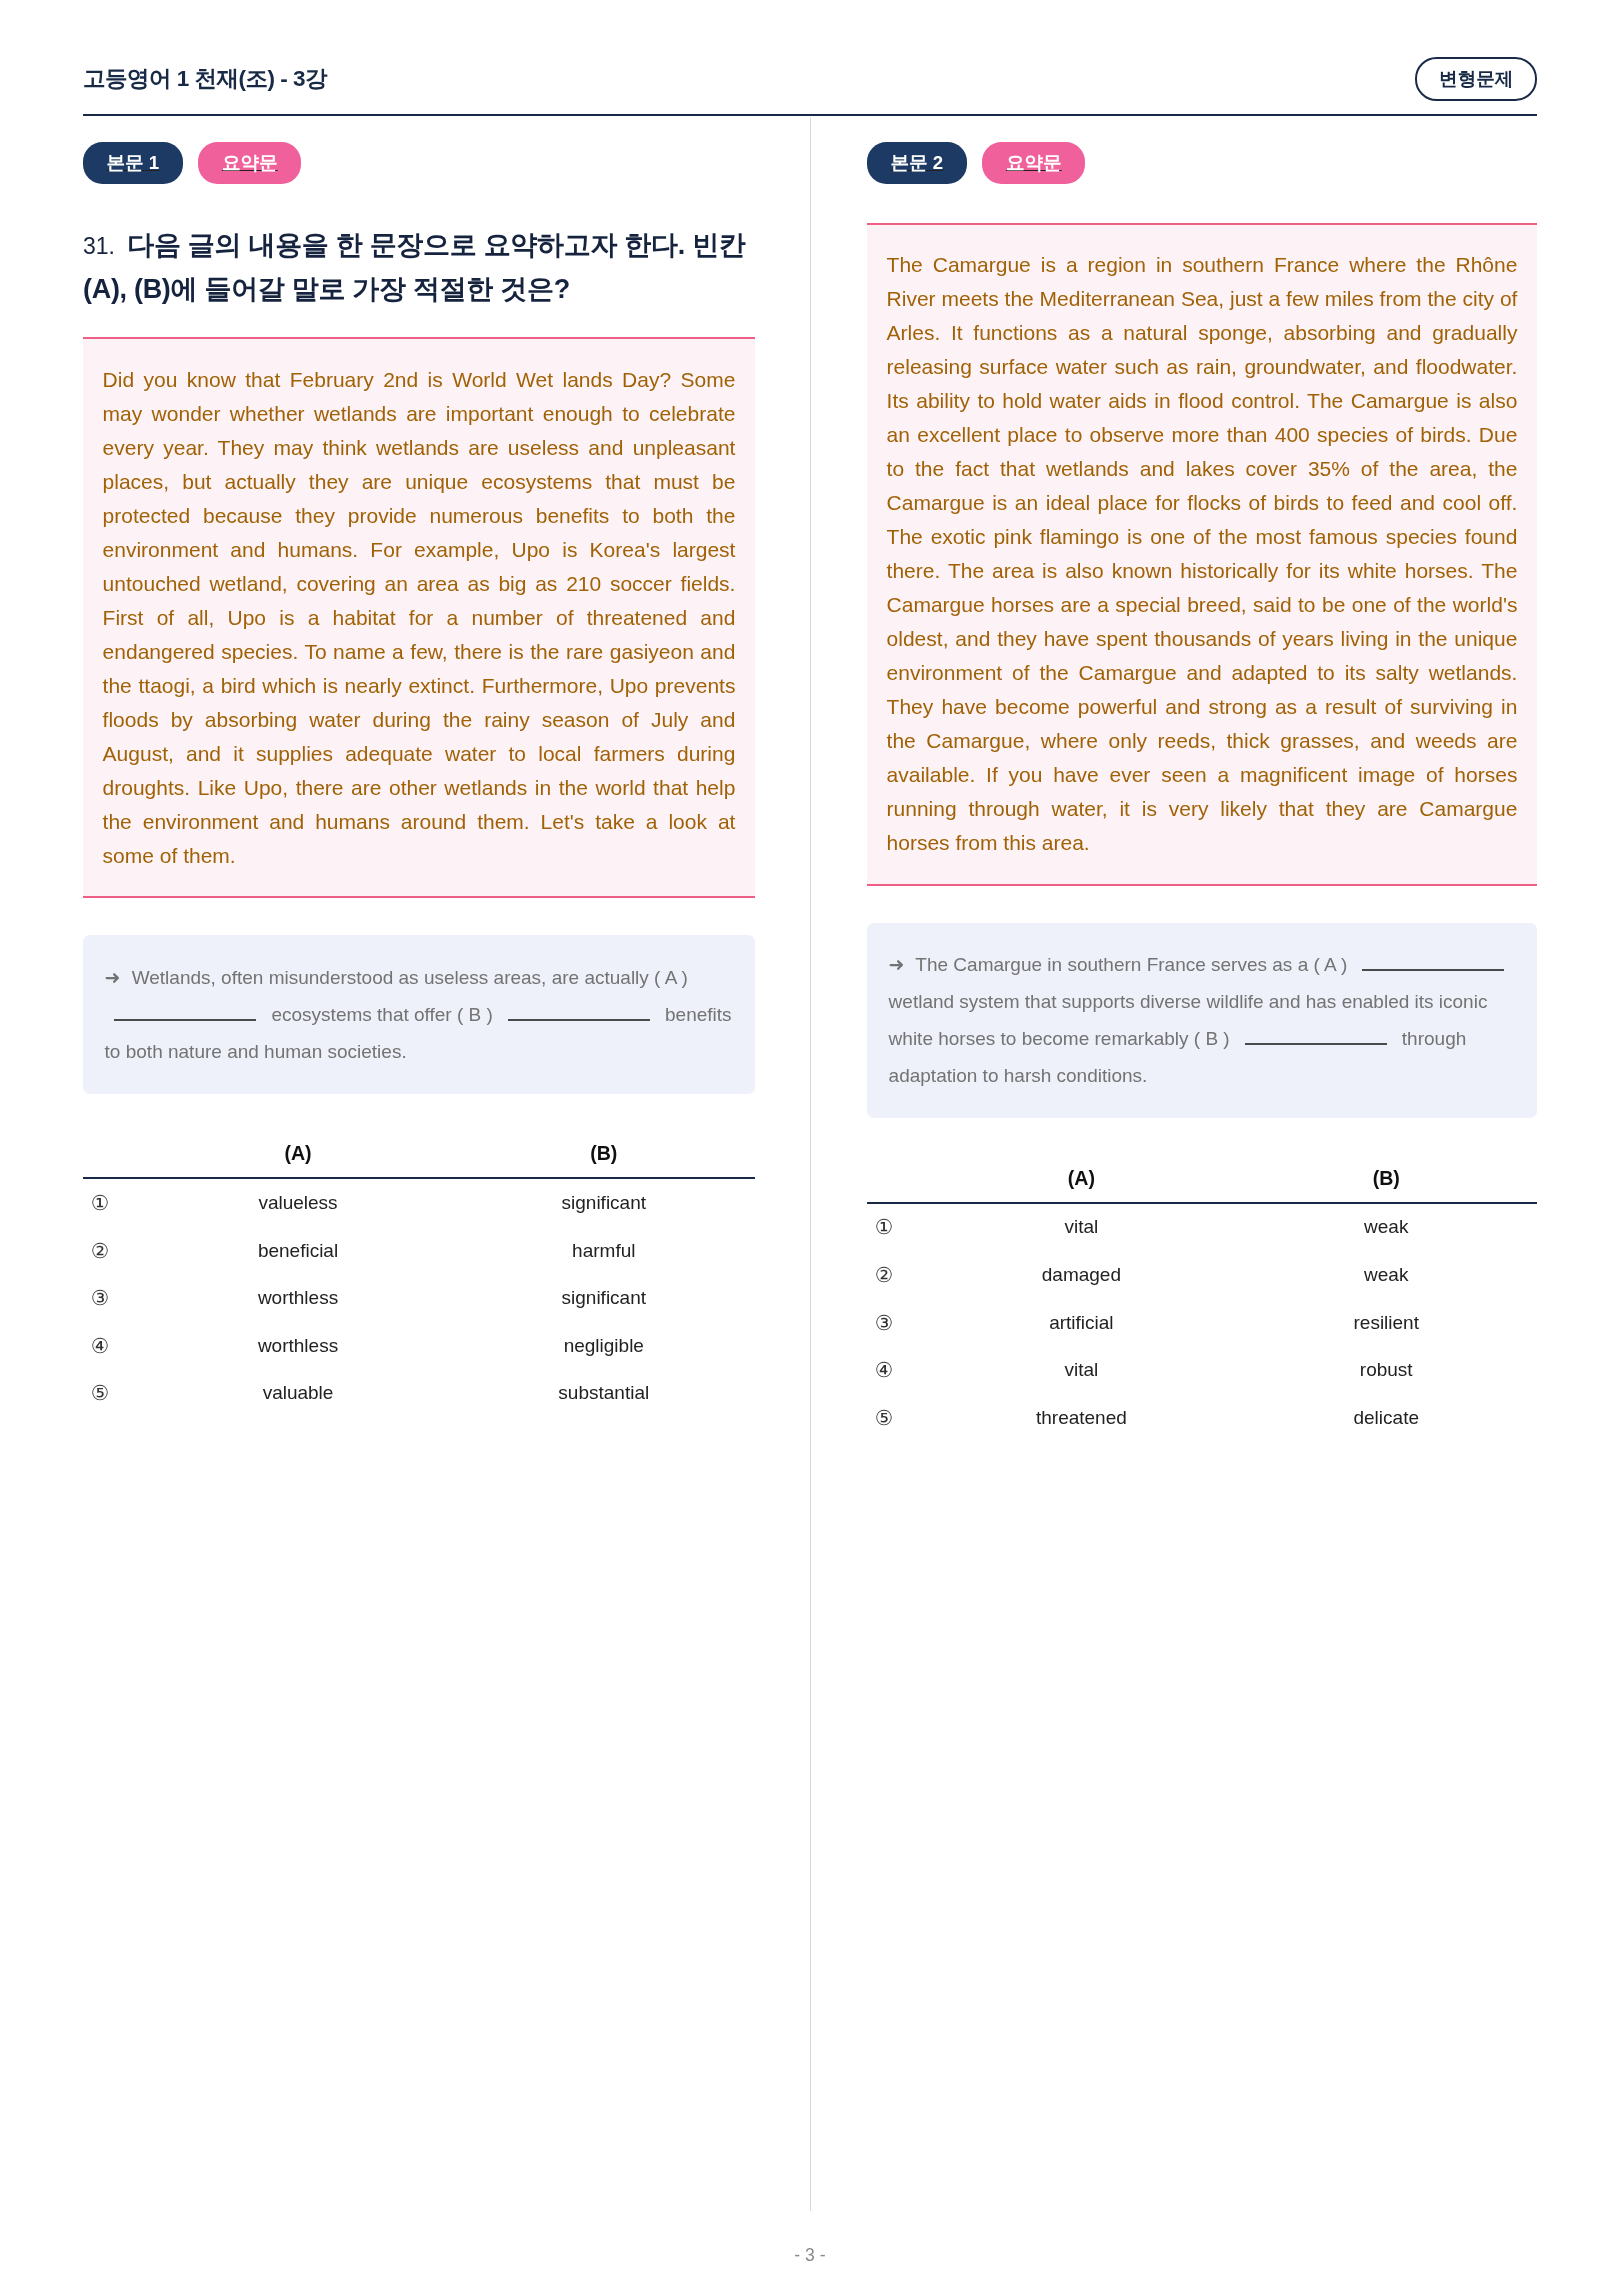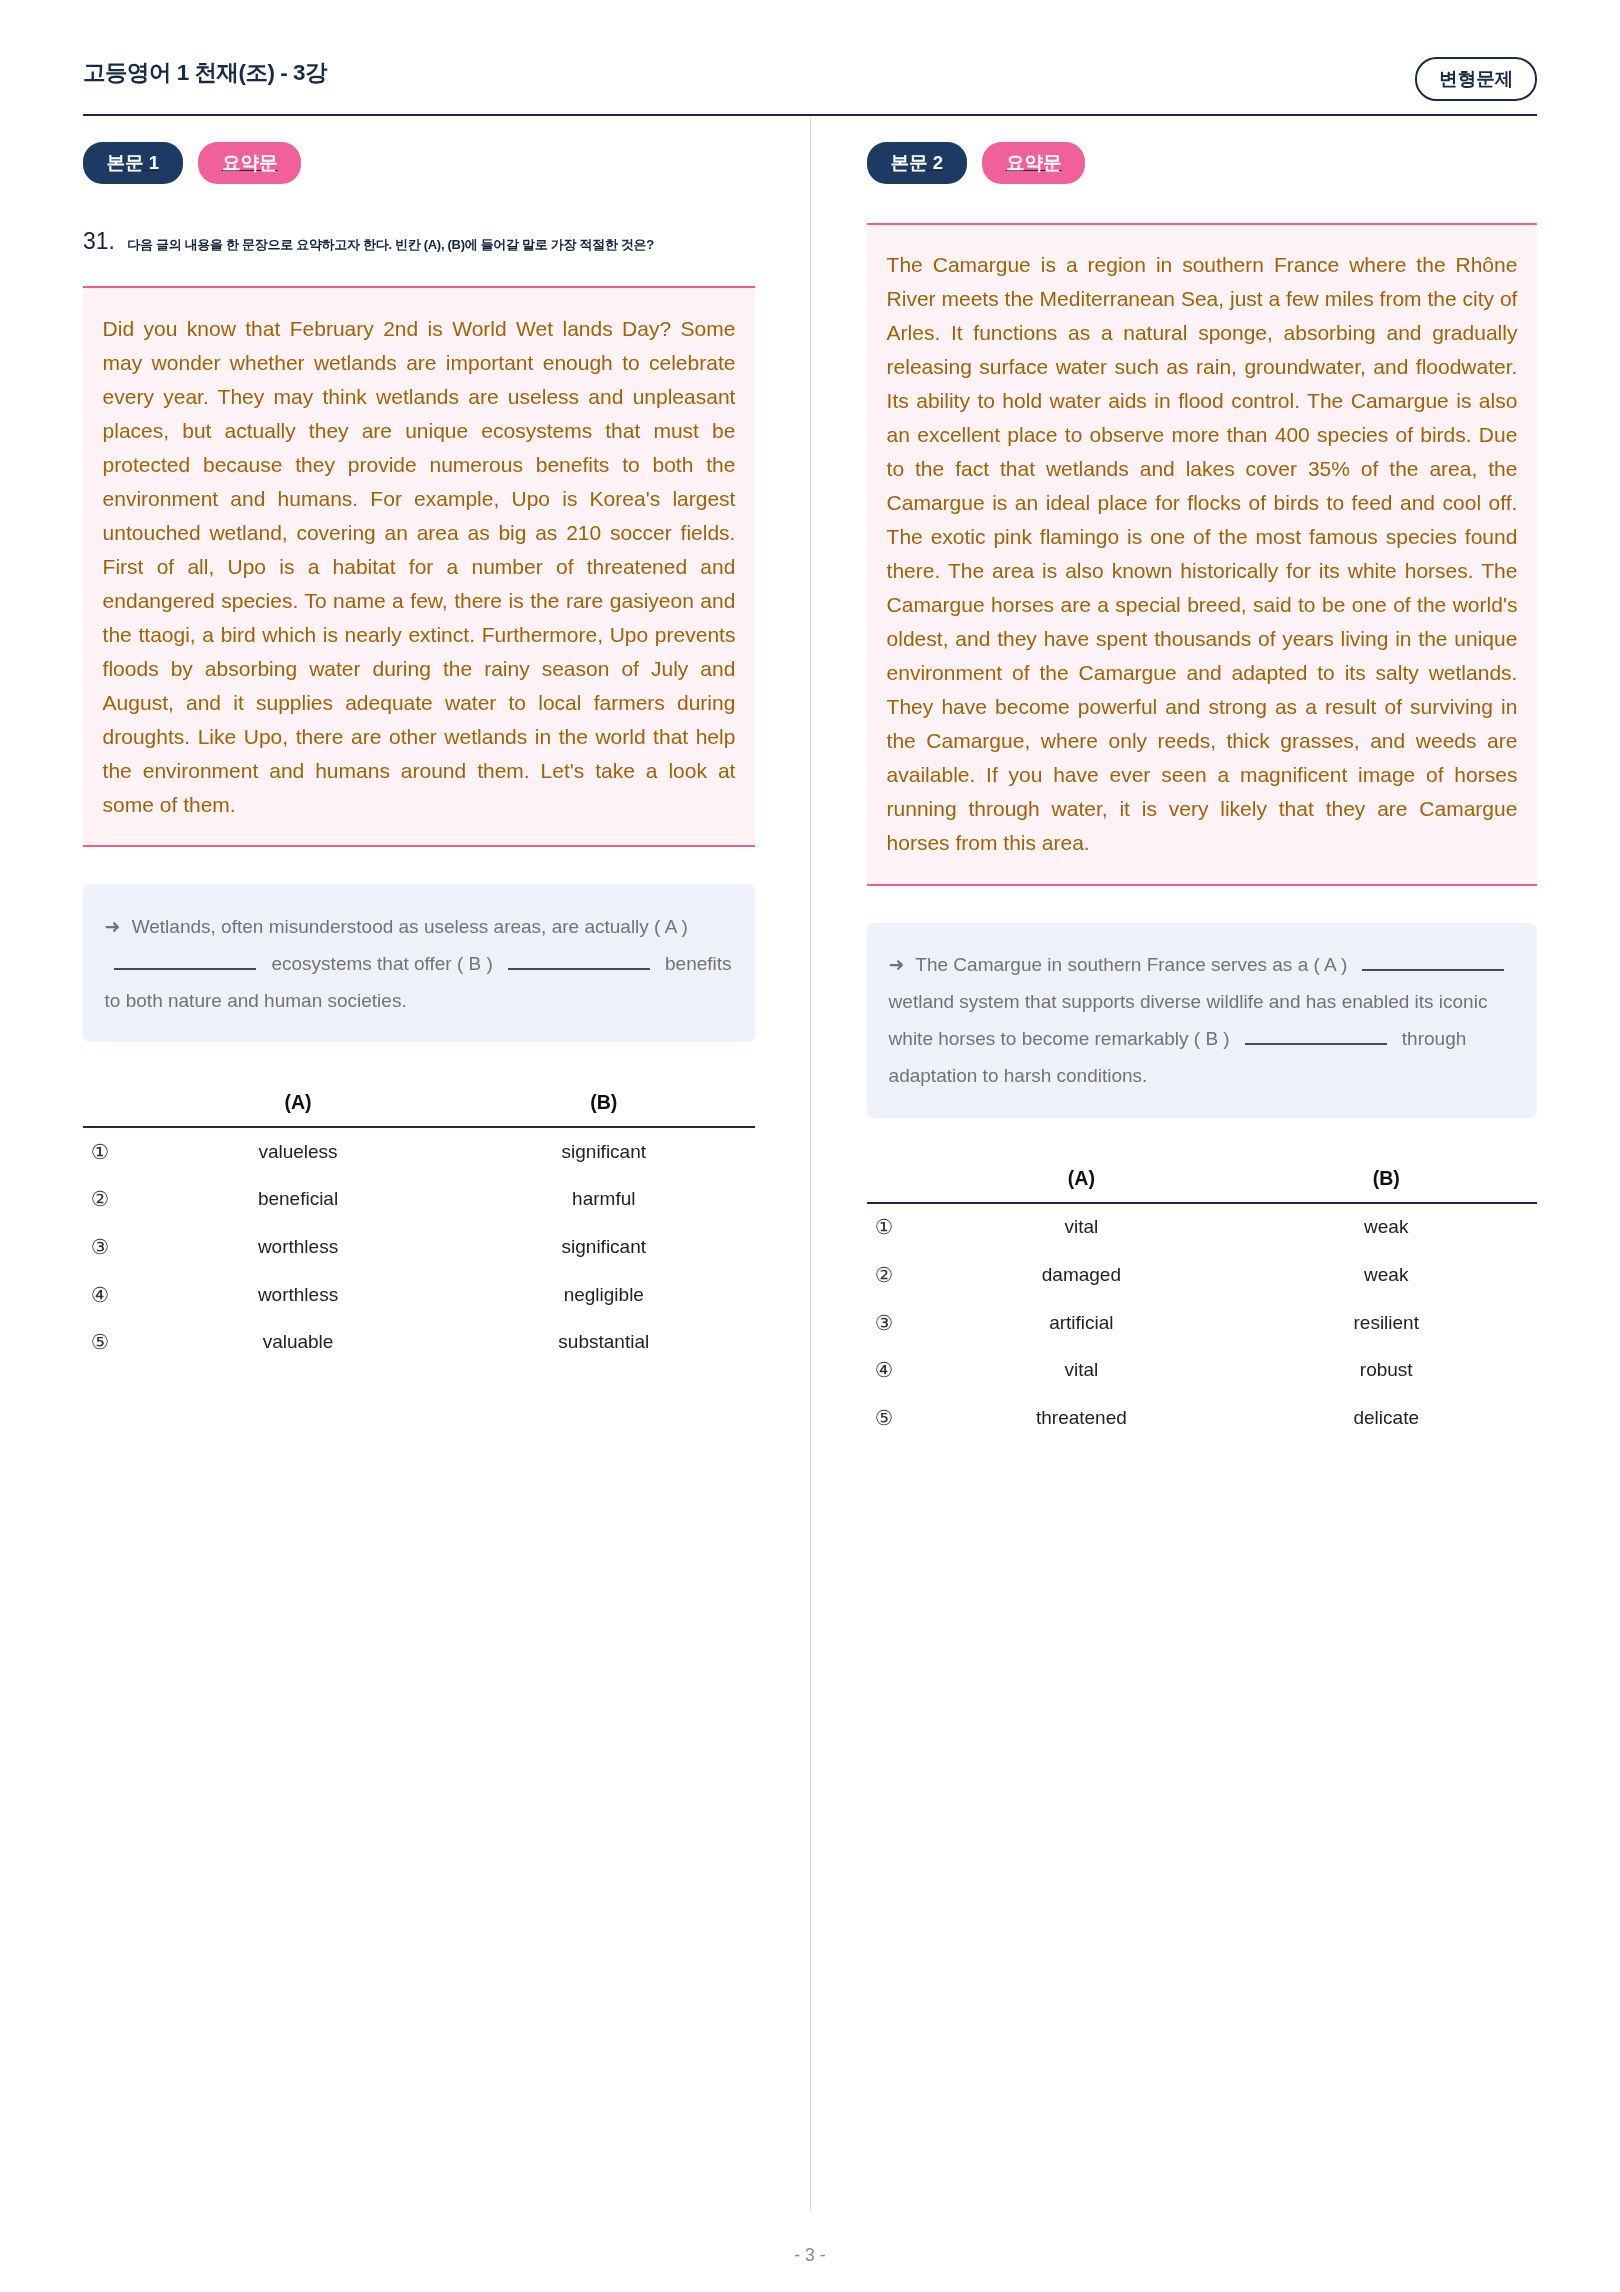--- a/index.html
+++ b/index.html
@@ -7,21 +7,21 @@
   body {
     width: 1620px; height: 2293px;
     font-family: "Liberation Sans", sans-serif;
     color: #222;
     position: relative;
   }
   .page { position: relative; width: 100%; height: 100%; padding: 57px 83px 0 83px; }
 
   
   .header {
-    display: flex; justify-content: space-between; align-items: flex-start;
+    display: flex; justify-content: space-between; align-items: center;
     border-bottom: 2.9px solid #182a46; padding-bottom: 13.7px;
   }
   .header-title { font-size: 22.5px; font-weight: bold; color: #182a46; letter-spacing: -0.5px; }
   .header-badge {
     border: 2px solid #182a46; color: #182a46; background: #fff;
     border-radius: 21.6px; padding: 6.9px 21.6px; font-size: 18.6px; font-weight: bold;
   }
 
   
   .columns { display: flex; margin-top: 25.5px; }
@@ -38,21 +38,21 @@
   .pill {
     display: inline-block; padding: 7.8px 23.5px; border-radius: 19.6px;
     color: #ffffff; font-size: 18.6px; font-weight: bold;
   }
   .pill.navy { background: #1c3a63; }
   .pill.pink { background: #f0609a; }
 
   
   .question { margin-bottom: 25.5px; line-height: 1.65; }
   .qnum { font-size: 23px; font-weight: normal; color: #15233f; margin-right: 7.8px; }
-  .qprompt { font-size: 13px; font-weight: bold; color: #15233f; letter-spacing: -0.3px; }
+  .qprompt { font-size: 27px; font-weight: bold; color: #15233f; letter-spacing: -0.3px; }
 
   
   .passage {
     background: #fdf3f6;
     border-top: 2.9px solid #ed5f85;
     border-bottom: 2.9px solid #ed5f85;
     padding: 23.5px 19.6px;
     font-size: 21px; line-height: 1.62; text-align: justify; color: #a16207;
   }
 

